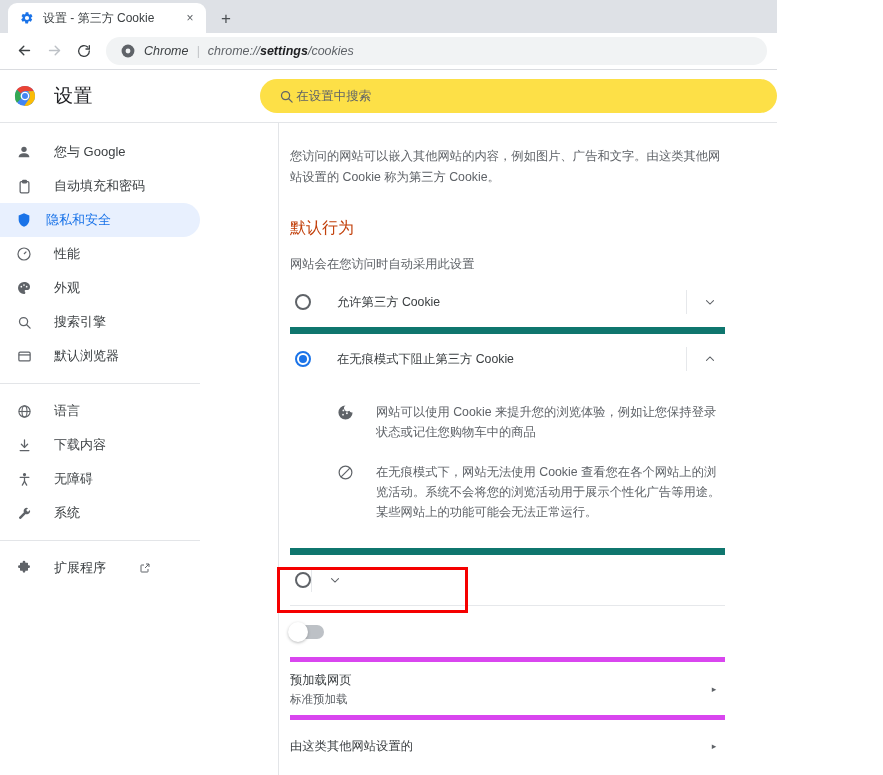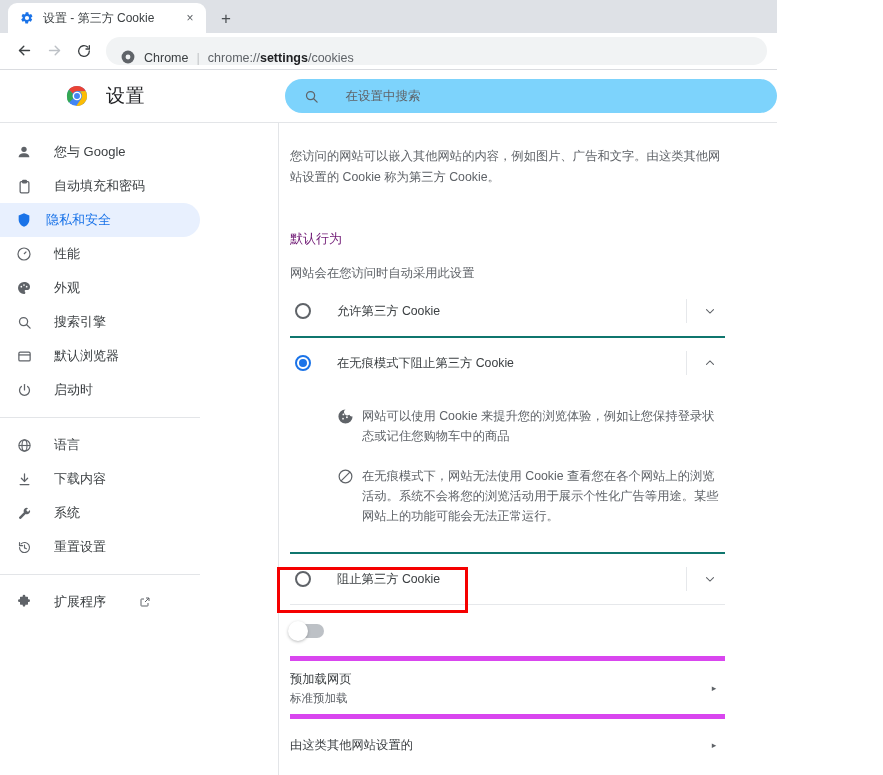--- a/index.html
+++ b/index.html
@@ -52,45 +52,45 @@
   }
   .navbtn {
     width: 28px; height: 28px; flex: 0 0 28px;
     display: flex; align-items: center; justify-content: center;
     color: #3c4043; font-size: 15px;
   }
   .navbtn.disabled { color: #bdc1c6; }
   .omnibox {
     flex: 1 1 auto; height: 28px;
     background: #f1f3f4; border-radius: 14px;
-    display: flex; align-items: flex-end;
+    display: flex; align-items: center;
     padding: 0 14px; gap: 8px; margin-left: 6px;
-    font-size: 12.5px; color: #202124;
+    font-size: 12.5px; color: #202124; font-style: italic;
   }
   .omni-icon { width: 16px; height: 16px; flex:0 0 16px; display:flex; align-items:center; justify-content:center;}
   .omni-chip { color: #3c4043; font-size: 12.5px; }
   .omni-sep { color: #c3c6c9; font-size: 13px; }
   .omni-url { color: #5f6368; font-size: 12.5px; white-space: nowrap; }
   .omni-url b { color: #202124; font-weight: 700; }
 
   .page-sep { height: 1px; background: #dadce0; }
 
   
   .settings-header {
     height: 52px; background: #fff;
     display: flex; align-items: center;
     position: relative;
   }
-  .brand { display: flex; align-items: center; gap: 18px; padding-left: 30px; width: 279px; margin-left: 36px; }
+  .brand { display: flex; align-items: center; gap: 18px; padding-left: 14px; width: 279px; }
   .chrome-logo { width: 22px; height: 22px; position: relative; flex: 0 0 22px; }
   .settings-title { font-size: 19px; color: #202124; letter-spacing: .5px; }
   .searchbox {
     width: 553px; height: 34px; margin-left: 0;
-    background: #7dd3fc; border-radius: 17px;
-    display: flex; align-items: center; gap: 26px;
+    background: #fde047; border-radius: 17px;
+    display: flex; align-items: center; gap: 2px;
     padding: 0 18px;
   }
   .search-ph { font-size: 12.5px; color: #5f6368; }
   .hdr-sep { height: 1px; background: #e3e5e8; }
 
   
   .body-wrap { display: flex; height: 656px; }
 
   .sidebar {
     width: 279px; flex: 0 0 279px;
@@ -119,30 +119,30 @@
   .content {
     flex: 1 1 auto; background: #fff;
     padding: 0; position: relative; overflow: hidden;
   }
   .content-inner { padding: 0 52px 0 11px; }
   .intro {
     font-size: 12.3px; color: #5f6368; line-height: 21px;
     padding: 23px 0 0 0; max-width: 500px;
   }
   .section-head {
-    font-size: 13px; color: #701a75; margin-top: 42px;
+    font-size: 16px; color: #c2410c; margin-top: 30px;
   }
   .section-sub {
     font-size: 12.3px; color: #5f6368; margin-top: 17px; margin-bottom: 4px;
   }
 
   .opt-row {
     display: flex; align-items: center;
     min-height: 44px; padding: 10px 0;
-    border-top: 2px solid #0f766e;
+    border-top: 7px solid #0f766e;
     position: relative;
   }
   .opt-row.first { border-top: none; }
   .radio {
     width: 16px; height: 16px; flex: 0 0 16px;
     border: 2px solid #5f6368; border-radius: 50%;
     margin-left: 5px;
     display: flex; align-items: center; justify-content: center;
   }
   .radio.on { border-color: #1a73e8; }
@@ -155,21 +155,21 @@
     width: 30px; height: 30px; flex: 0 0 30px;
     display: flex; align-items: center; justify-content: center;
     color: #5f6368;
   }
   .vdivider {
     width: 1px; background: #e6e8eb; height: 24px; margin-right: 8px; flex: 0 0 1px;
   }
 
   .expanded { padding: 8px 0 16px 0; }
   .exp-row {
-    display: flex; align-items: flex-start; gap: 8px;
+    display: flex; align-items: flex-start; gap: 22px;
     padding: 10px 0 10px 46px;
   }
   .exp-icon { width: 18px; height: 18px; flex: 0 0 18px; color: #5f6368; display:flex; align-items:center; justify-content:center; margin-top:1px;}
   .exp-text { font-size: 12.3px; color: #5f6368; line-height: 20px; max-width: 452px; }
 
   .toggle-row {
     display: flex; align-items: center;
     height: 52px; border-top: 1px solid #e6e8eb;
   }
   .toggle-label { font-size: 12.3px; color: #3c4043; flex: 1 1 auto; }
@@ -348,29 +348,20 @@
       <div class="nav-item">
         <span class="nav-icon">
           <svg width="15" height="15" viewBox="0 0 24 24" fill="none" stroke="currentColor" stroke-width="2">
               <rect x="3" y="5" width="18" height="14" rx="2"></rect>
               <line x1="3" y1="9.5" x2="21" y2="9.5"></line>
             </svg>
         </span>
         <span class="nav-label">默认浏览器</span>
       </div>
 
-      <div class="nav-item">
-        <span class="nav-icon">
-          <svg width="15" height="15" viewBox="0 0 24 24" fill="none" stroke="currentColor" stroke-width="2" stroke-linecap="round">
-              <path d="M7 5.5a8 8 0 1 0 10 0"></path>
-              <line x1="12" y1="2.5" x2="12" y2="11"></line>
-            </svg>
-        </span>
-        <span class="nav-label">启动时</span>
-      </div>
 
       <div class="nav-divider"></div>
 
       <div class="nav-item">
         <span class="nav-icon">
           <svg width="15" height="15" viewBox="0 0 24 24" fill="none" stroke="currentColor" stroke-width="1.8">
               <circle cx="12" cy="12" r="9"></circle>
               <ellipse cx="12" cy="12" rx="4" ry="9"></ellipse>
               <line x1="3" y1="12" x2="21" y2="12"></line>
             </svg>
@@ -382,41 +373,42 @@
         <span class="nav-icon">
           <svg width="15" height="15" viewBox="0 0 24 24" fill="none" stroke="currentColor" stroke-width="2" stroke-linecap="round">
               <line x1="12" y1="3" x2="12" y2="15"></line>
               <polyline points="7 10 12 15 17 10"></polyline>
               <line x1="5" y1="20" x2="19" y2="20"></line>
             </svg>
         </span>
         <span class="nav-label">下载内容</span>
       </div>
 
+      <div class="nav-item">
+        <span class="nav-icon">
+          <svg width="15" height="15" viewBox="0 0 24 24" fill="none" stroke="currentColor" stroke-width="2" stroke-linecap="round">
+              <circle cx="12" cy="4" r="1.6" fill="currentColor"></circle>
+              <line x1="5" y1="8.5" x2="19" y2="8.5"></line>
+              <line x1="12" y1="8.5" x2="12" y2="15"></line>
+              <line x1="12" y1="15" x2="8.5" y2="21"></line>
+              <line x1="12" y1="15" x2="15.5" y2="21"></line>
+            </svg>
+        </span>
+        <span class="nav-label">无障碍</span>
+      </div>
 
       <div class="nav-item">
         <span class="nav-icon">
           <svg width="15" height="15" viewBox="0 0 24 24" fill="currentColor">
               <path d="M20.5 6.2a5 5 0 0 1-6.6 6.6L6.4 20.3a2 2 0 0 1-2.8-2.8l7.5-7.5a5 5 0 0 1 6.6-6.6l-3.1 3.1 2.9 2.9 3-3.2z"></path>
             </svg>
         </span>
         <span class="nav-label">系统</span>
       </div>
 
-      <div class="nav-item">
-        <span class="nav-icon">
-          <svg width="15" height="15" viewBox="0 0 24 24" fill="none" stroke="currentColor" stroke-width="1.8" stroke-linecap="round">
-              <path d="M4 12a8 8 0 1 0 2.5-5.8"></path>
-              <polyline points="4 4 4 9 9 9"></polyline>
-              <line x1="12" y1="8" x2="12" y2="12.5"></line>
-              <line x1="12" y1="12.5" x2="15" y2="14"></line>
-            </svg>
-        </span>
-        <span class="nav-label">重置设置</span>
-      </div>
 
       <div class="nav-divider"></div>
 
       <div class="nav-item">
         <span class="nav-icon">
           <svg width="16" height="16" viewBox="0 0 24 24" fill="currentColor">
               <path d="M10 3a2 2 0 0 1 4 0v1h3a1 1 0 0 1 1 1v3h1a2 2 0 0 1 0 4h-1v3a1 1 0 0 1-1 1h-3v1a2 2 0 0 1-4 0v-1H7a1 1 0 0 1-1-1v-3H5a2 2 0 0 1 0-4h1V5a1 1 0 0 1 1-1h3V3z"></path>
             </svg>
         </span>
         <span class="nav-label">扩展程序</span>
@@ -479,21 +471,20 @@
                   <circle cx="12" cy="12" r="9"></circle>
                   <line x1="5.8" y1="18.2" x2="18.2" y2="5.8"></line>
                 </svg>
             </span>
             <span class="exp-text">在无痕模式下，网站无法使用 Cookie 查看您在各个网站上的浏览活动。系统不会将您的浏览活动用于展示个性化广告等用途。某些网站上的功能可能会无法正常运行。</span>
           </div>
         </div>
 
         <div class="opt-row">
           <span class="radio"></span>
-          <span class="opt-label">阻止第三方 Cookie</span>
           <span class="vdivider"></span>
           <span class="chev">
             <svg width="14" height="14" viewBox="0 0 24 24" fill="none" stroke="#5f6368" stroke-width="1.8" stroke-linecap="round">
                 <polyline points="6 9.5 12 15.5 18 9.5"></polyline>
               </svg>
           </span>
         </div>
 
         <div class="toggle-row">
           <span class="toggle">

